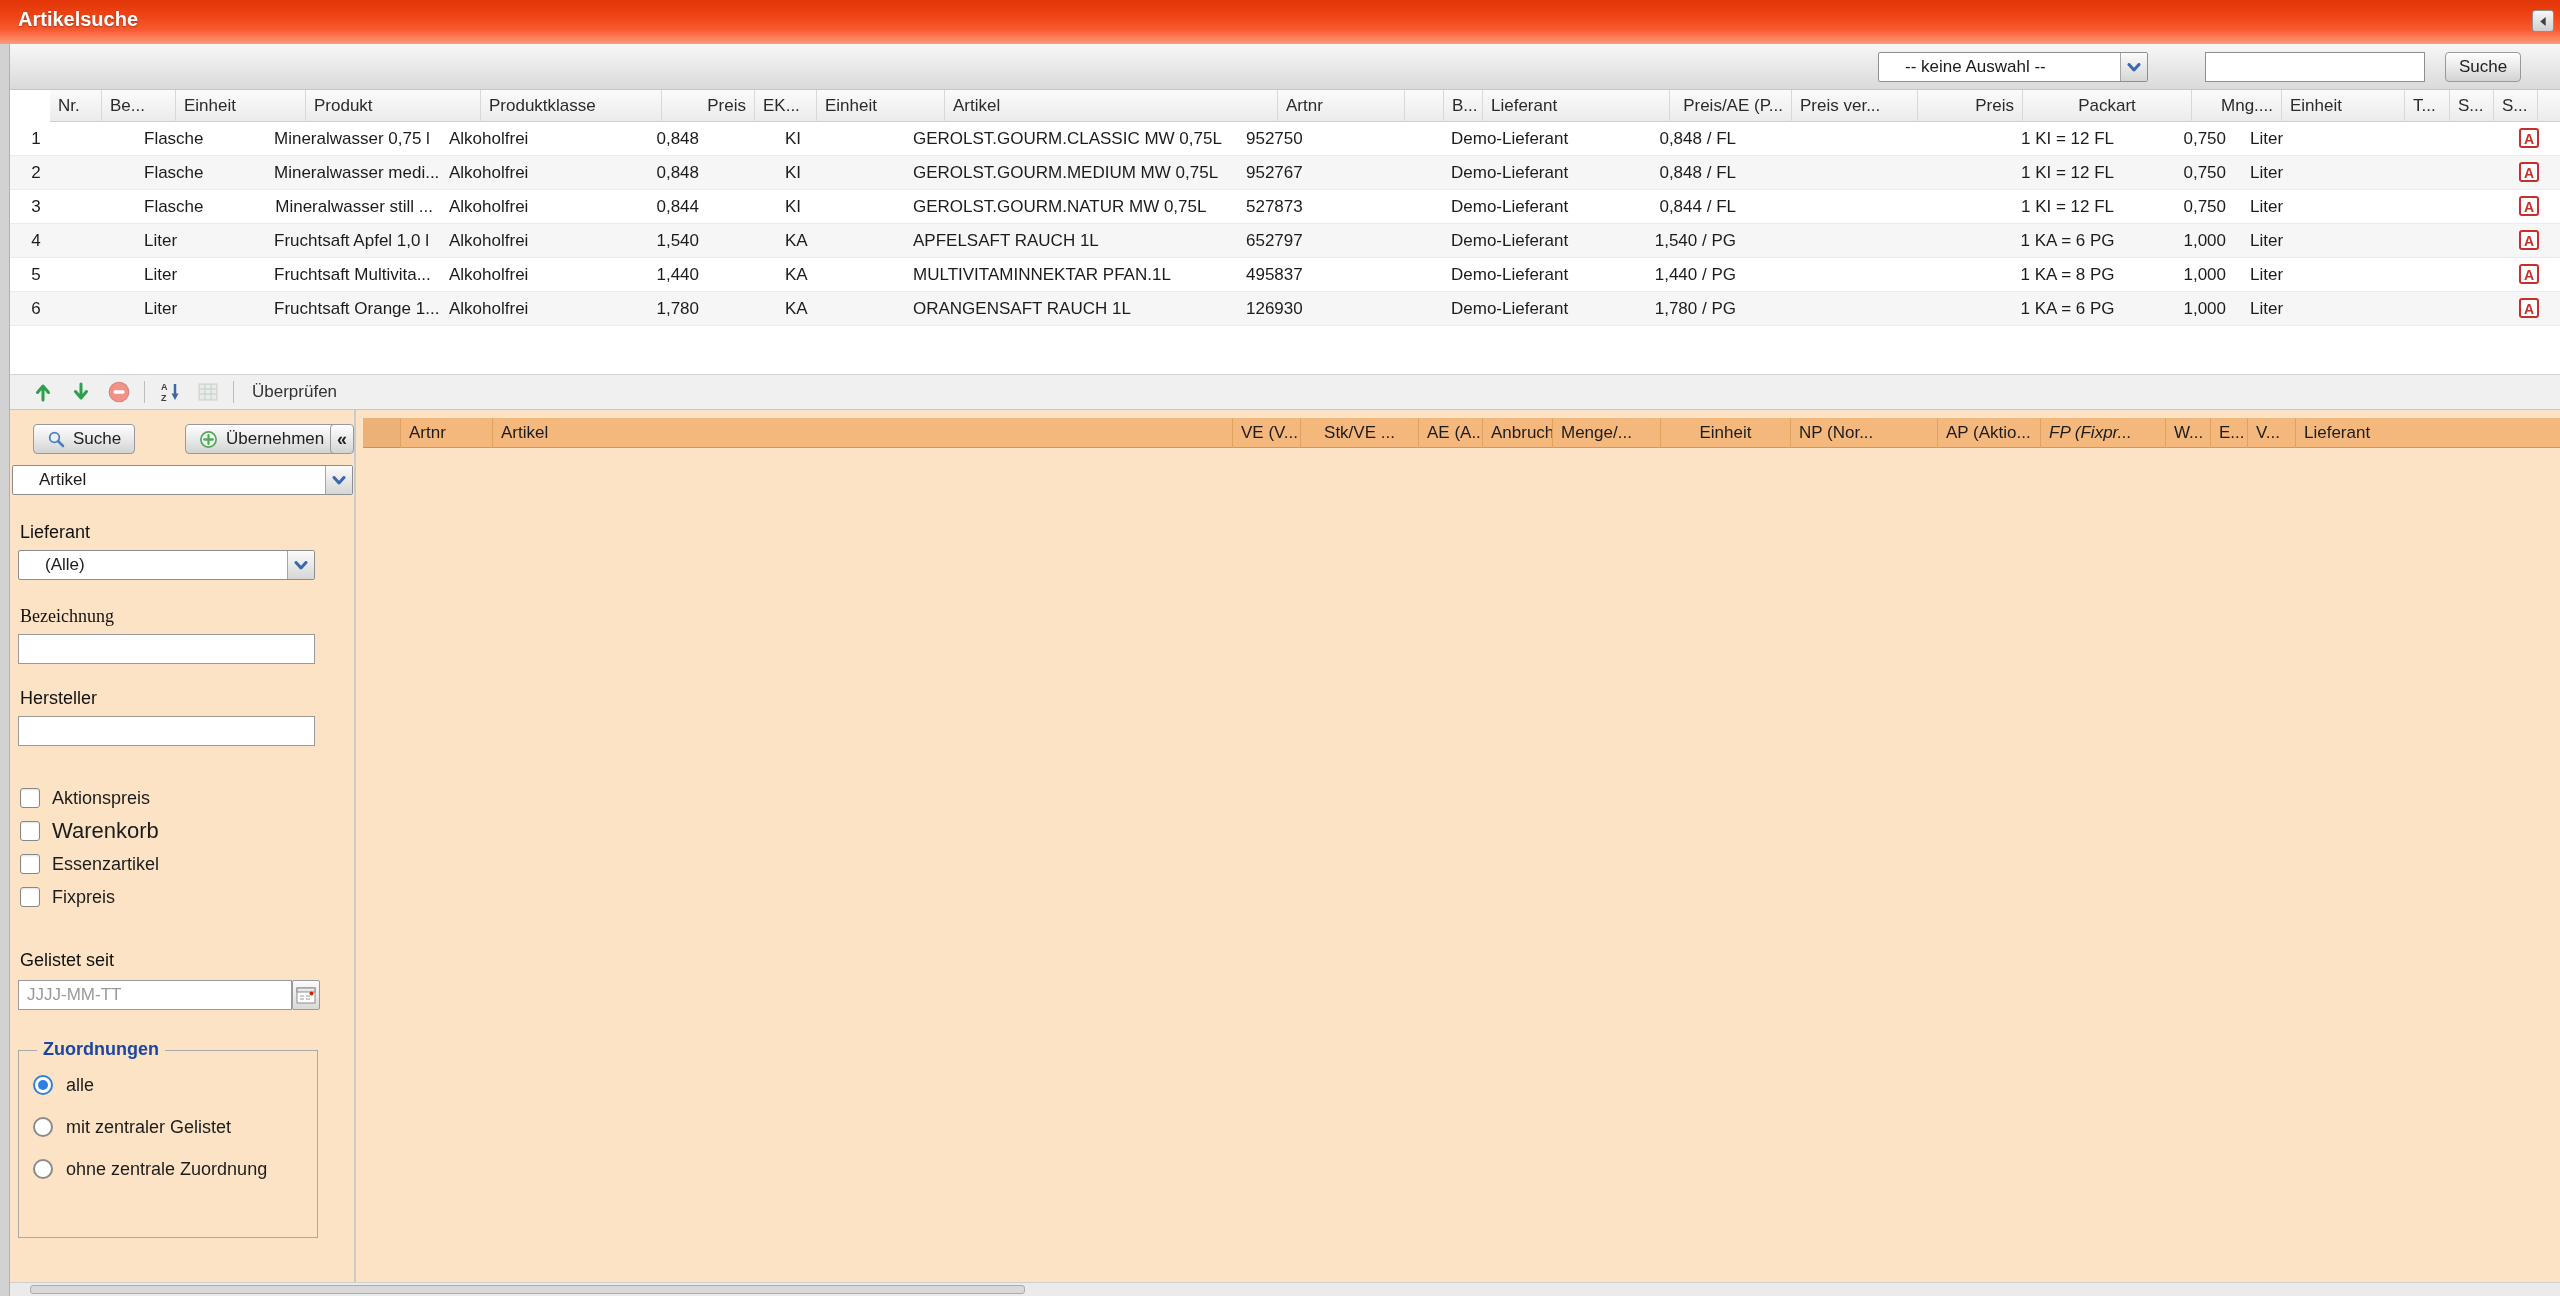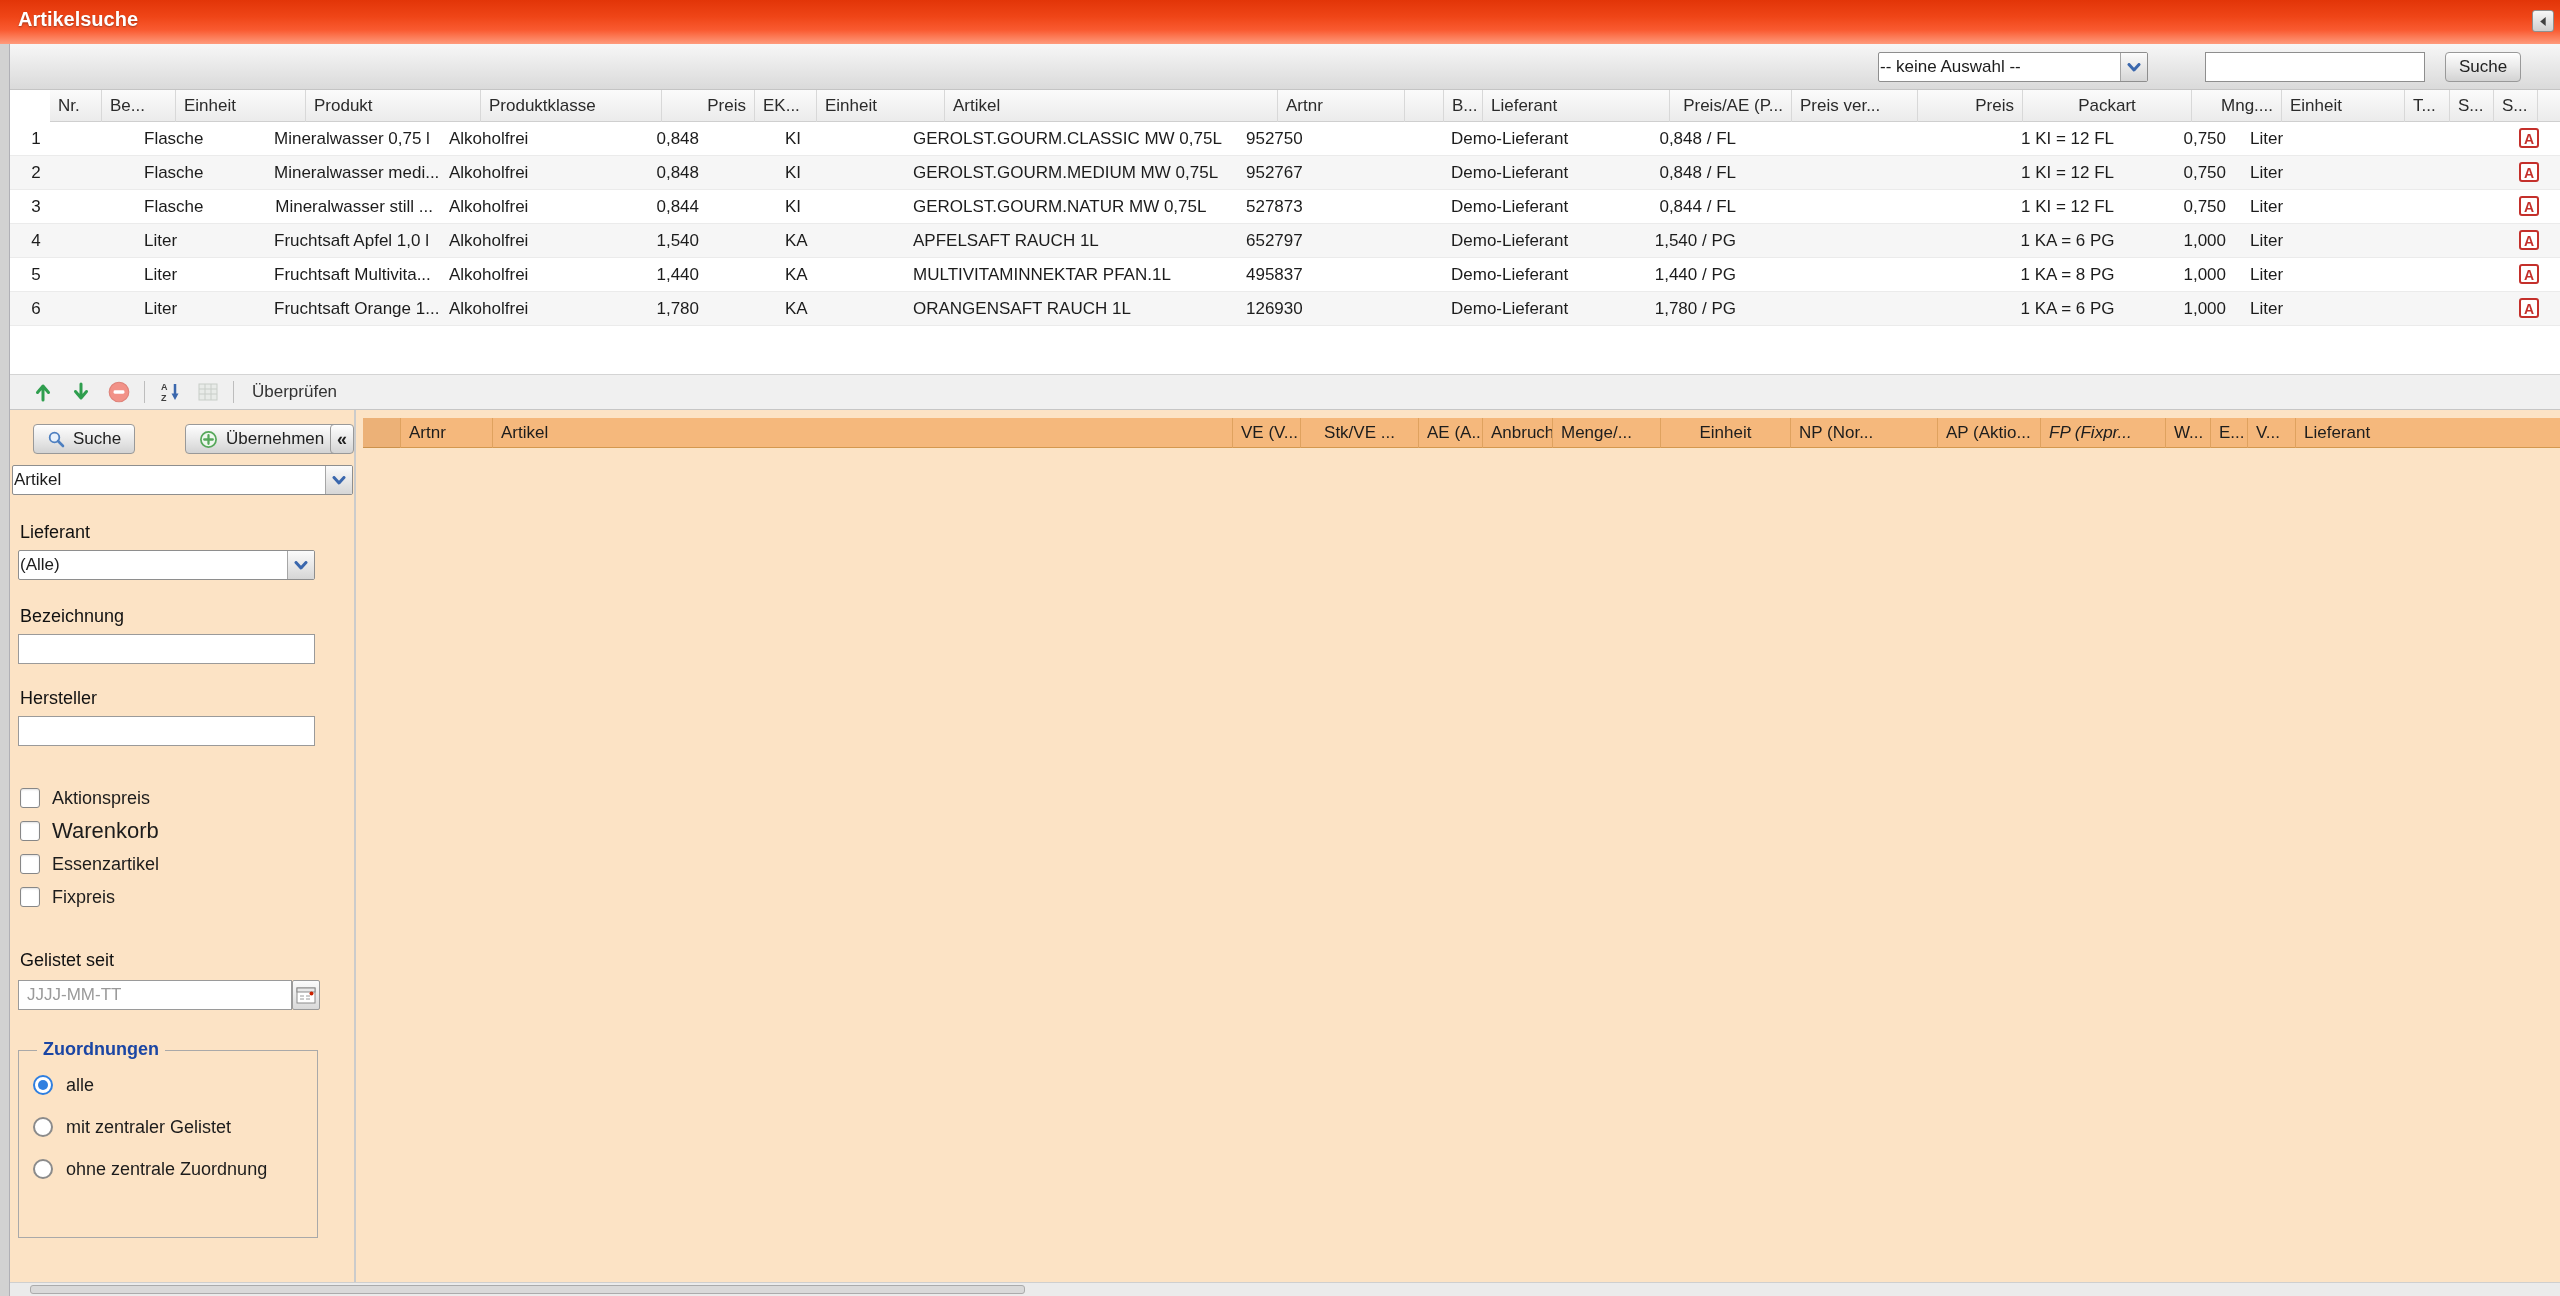--- a/index.html
+++ b/index.html
@@ -19,21 +19,21 @@
   
   .left-strip{position:absolute;left:0;top:44px;width:10px;height:1252px;
     background:#d2d2d2;border-right:1px solid #b0b0b6;box-sizing:border-box;}
 
   .main{position:absolute;left:10px;top:44px;width:2550px;height:1252px;}
 
   
   .toolbar-top{position:absolute;left:0;top:0;width:2550px;height:46px;
     background:linear-gradient(#f7f7f7,#dadada);border-bottom:1px solid #c4c4c4;box-sizing:border-box;}
   .select{position:relative;background:#fff;border:1px solid #8e8e8e;height:30px;box-sizing:border-box;
-    line-height:28px;padding-left:1px;color:#1c1c1c;border-radius:2px;overflow:hidden;}
+    line-height:28px;padding-left:26px;color:#1c1c1c;border-radius:2px;overflow:hidden;}
   .select .chev{position:absolute;right:0;top:0;width:27px;height:100%;
     background:linear-gradient(#fbfbfb,#d6d6d6);border-left:1px solid #a6a6a6;
     display:flex;align-items:center;justify-content:center;box-sizing:border-box;}
   .tb-select{position:absolute;left:1868px;top:8px;width:270px;}
   .tb-input{position:absolute;left:2195px;top:8px;width:220px;height:30px;border:1px solid #8e8e8e;
     box-sizing:border-box;font:inherit;padding:0 8px;background:#fff;}
   .btn{display:inline-flex;align-items:center;gap:8px;height:30px;padding:0 13px;box-sizing:border-box;
     background:linear-gradient(#fefefe,#ececec 45%,#d3d3d3);border:1px solid #999;border-radius:4px;
     font-size:17px;color:#222;box-shadow:inset 0 1px 0 rgba(255,255,255,.7);cursor:default;}
   .tb-btn{position:absolute;left:2435px;top:8px;}
@@ -383,21 +383,21 @@
         <div class="sp-label" style="top:112px;">Lieferant</div>
         <div class="select" style="position:absolute;left:8px;top:140px;width:297px;">
           <span>(Alle)</span>
           <span class="chev">
             <svg width="14" height="9" viewBox="0 0 14 9">
                 <path d="M2 1.5 L7 7 L12 1.5" fill="none" stroke="#3a67ad" stroke-width="3" stroke-linejoin="round" stroke-linecap="round"></path>
               </svg>
           </span>
         </div>
 
-        <div class="sp-label" style="top:196px;">Bezeichnung</div>
+        <div class="sp-label" style="top:196px;font-family:Liberation Serif, serif;">Bezeichnung</div>
         <input class="sp-input" style="top: 224px;" type="text" value="">
 
         <div class="sp-label" style="top:278px;">Hersteller</div>
         <input class="sp-input" style="top: 306px;" type="text" value="">
 
         <div id="chk-container">
             <div class="chk-row" style="top: 376px;">
               <span class="chk"></span>
               <span style="font-size: 18px;">Aktionspreis</span>
             </div>

